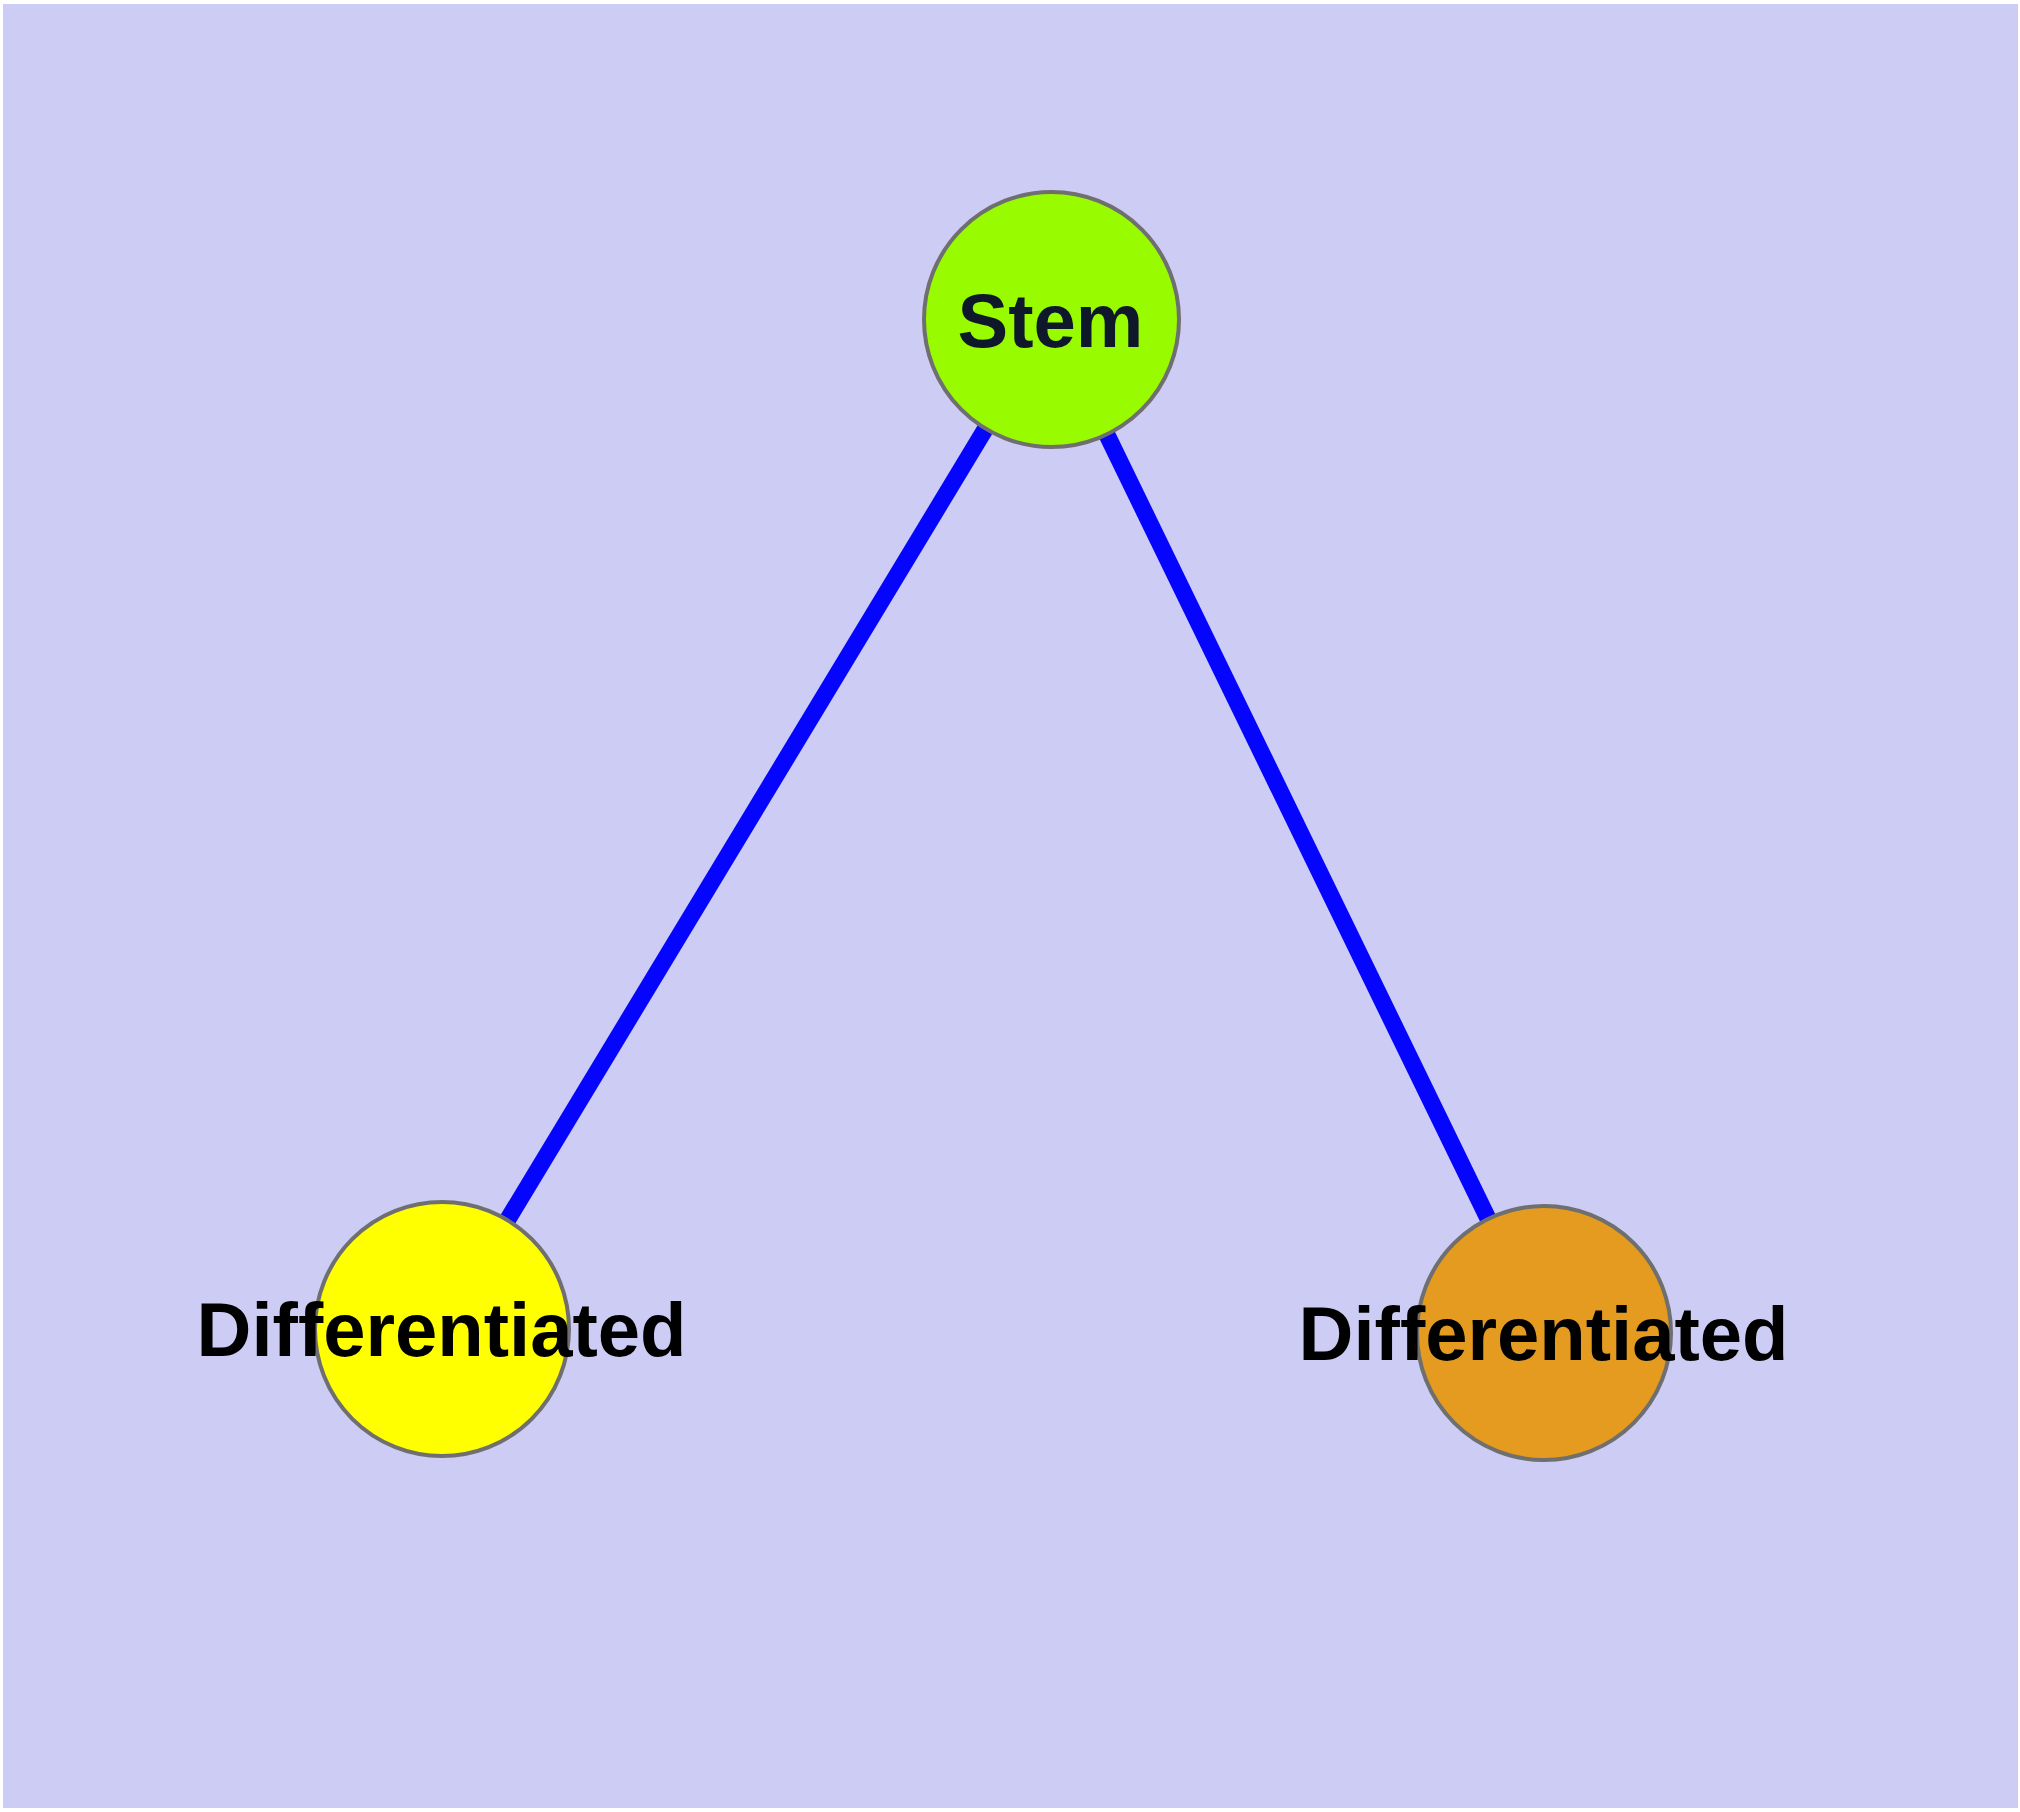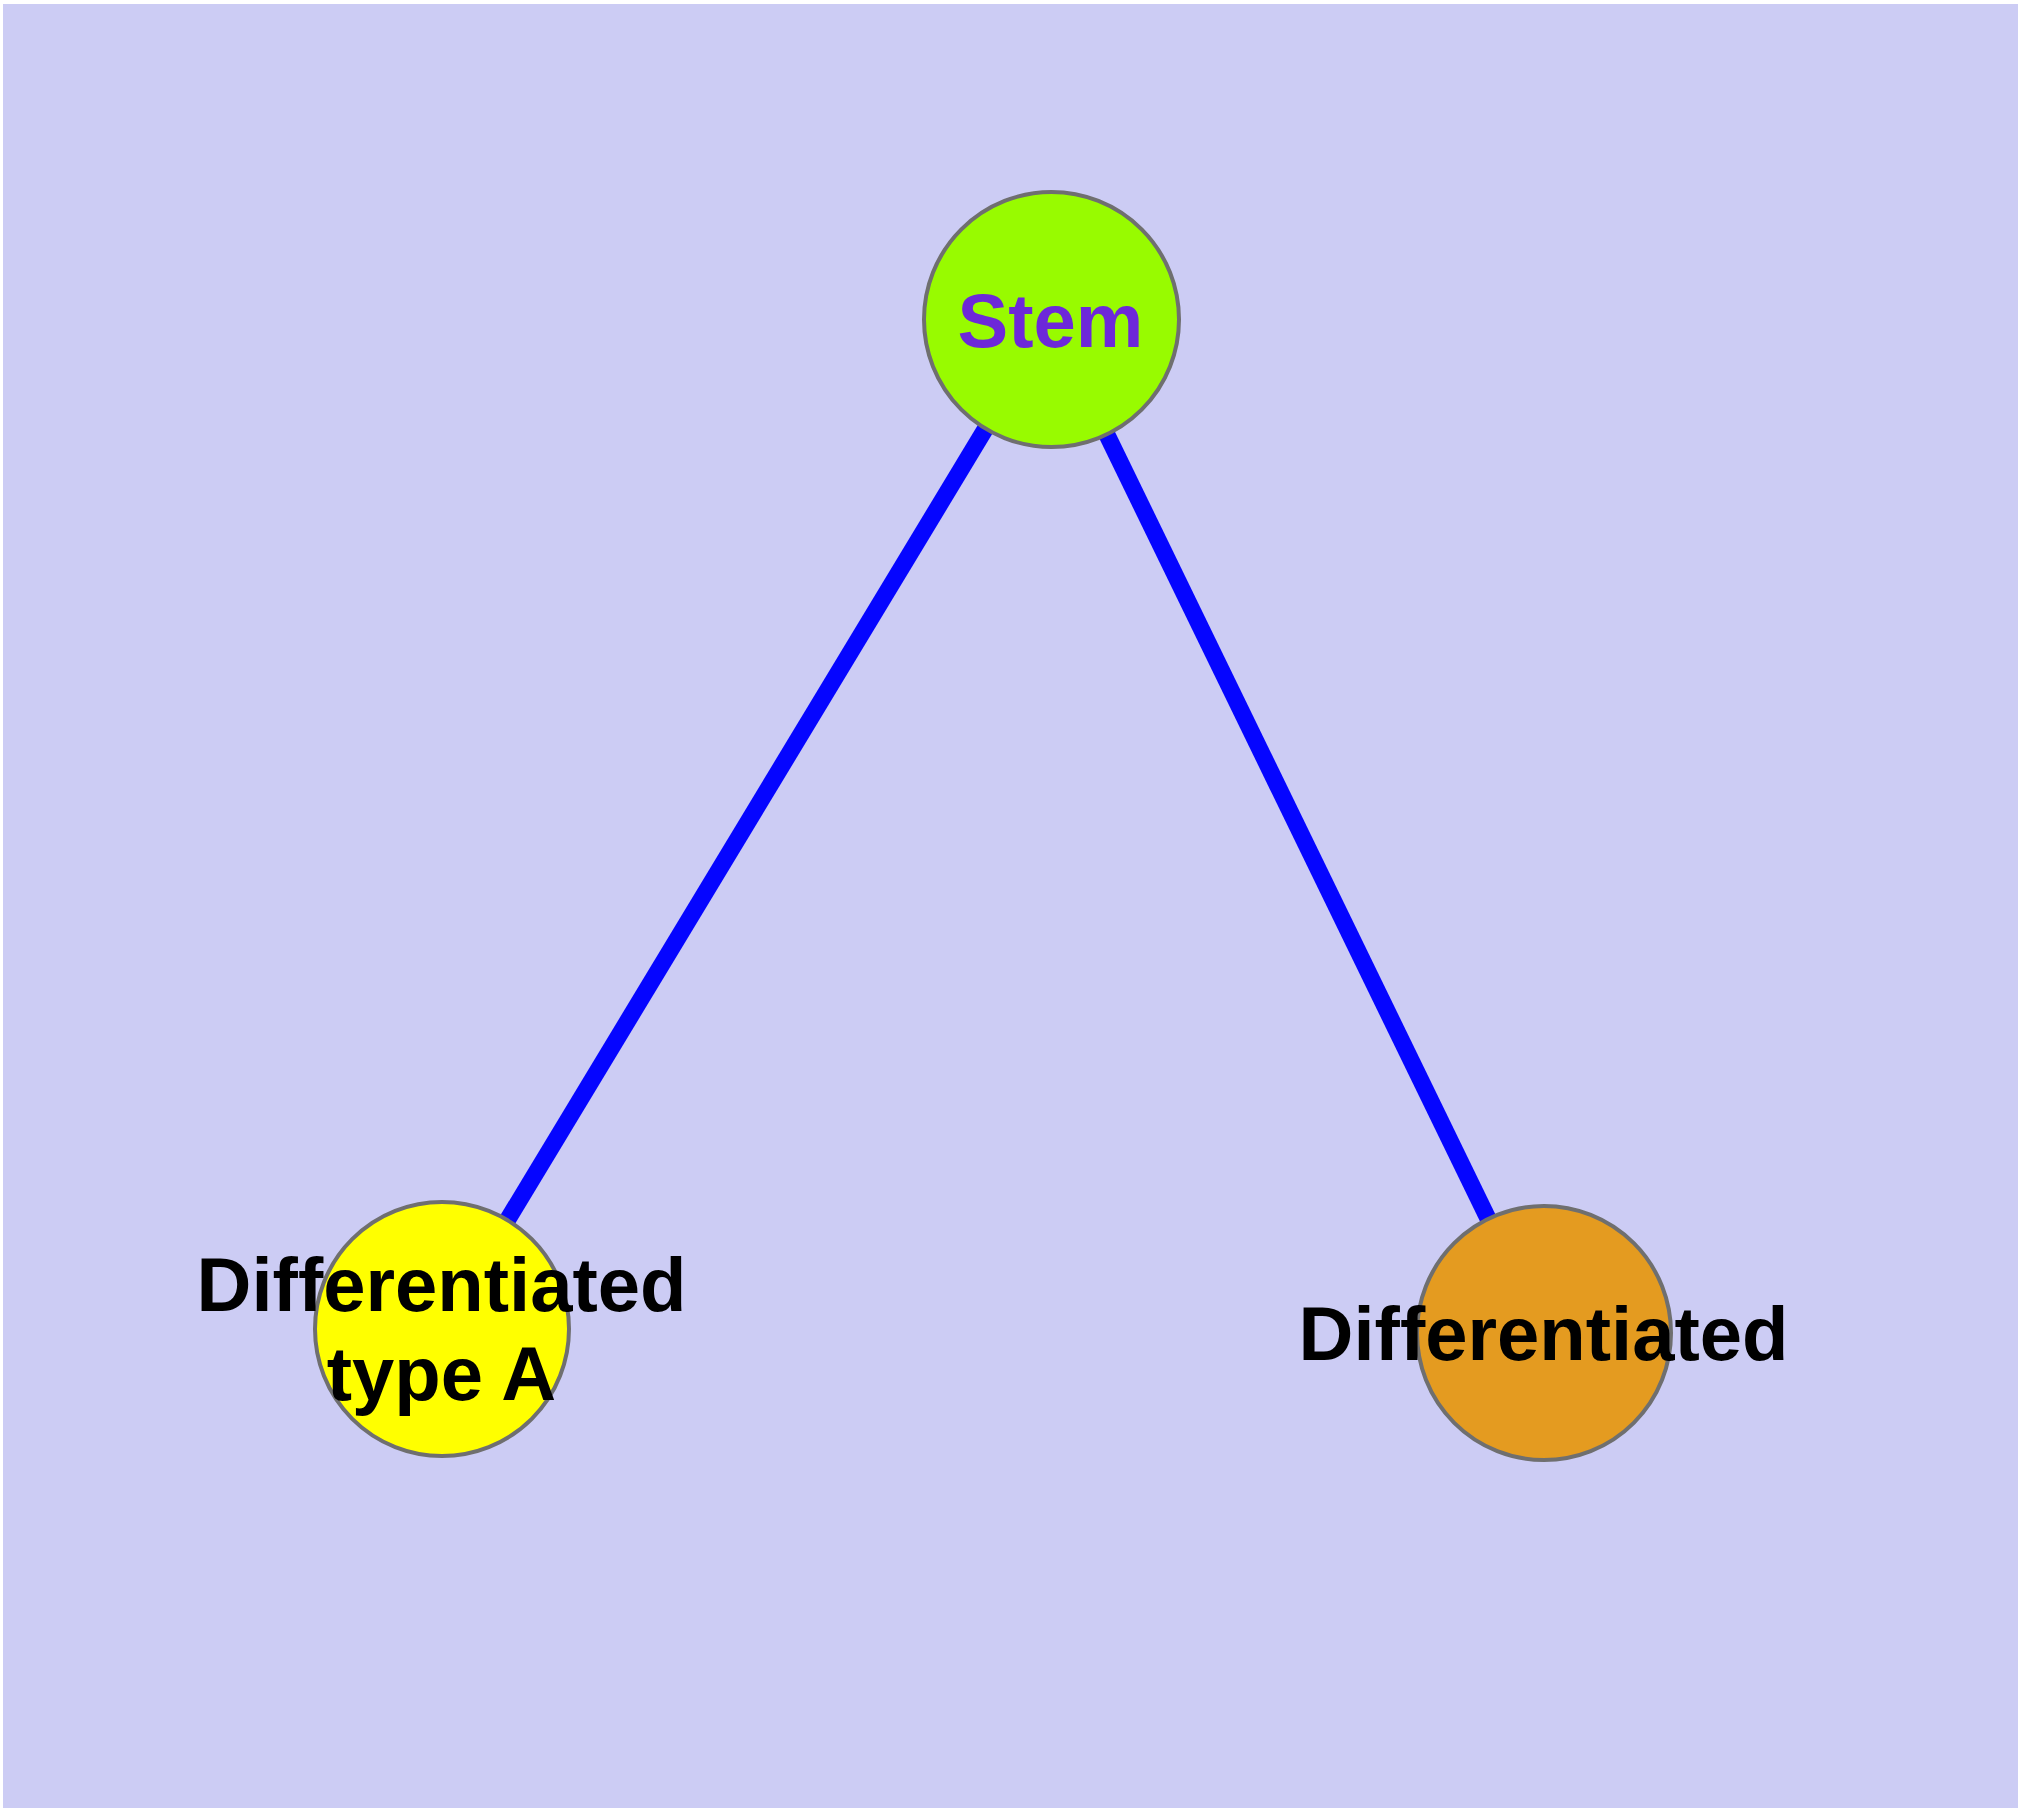--- a/index.html
+++ b/index.html
@@ -50,27 +50,26 @@
 
   <svg class="edges-layer" viewBox="0 0 2378 2129" preserveAspectRatio="none">
     <line class="edge" x1="1237" y1="373" x2="518" y2="1563" stroke="#0505FF" stroke-width="20"></line>
     <line class="edge" x1="1237" y1="373" x2="1818" y2="1568" stroke="#0505FF" stroke-width="20"></line>
   </svg>
 
   <div class="node" style="left: 919px; top: 186px; height: 259px; width: 259px; background: rgb(152, 251, 0); border-color: rgb(111, 111, 111); border-width: 4.2px;"></div>
   <div class="node" style="left: 310px; top: 1196px; height: 258px; width: 258px; background: rgb(255, 255, 0); border-color: rgb(111, 111, 111); border-width: 4.2px;"></div>
   <div class="node" style="left: 1412px; top: 1200px; height: 258px; width: 258px; background: rgb(228, 155, 32); border-color: rgb(111, 111, 111); border-width: 4.2px;"></div>
 
-  <div class="node-label" style="left: 1048px; top: 316px; color: #6d28d9;">
+  <div class="node-label" style="left: 1048px; top: 316px; color: #0f172a;">
     <span>Stem</span>
   </div>
 
   <div class="node-label" style="left: 439px; top: 1325px; color: rgb(0, 0, 0);">
     <span>Differentiated</span>
-    <span>type A</span>
   </div>
 
   <div class="node-label" style="left: 1541px; top: 1329px; color: rgb(0, 0, 0);">
     <span>Differentiated</span>
   </div>
 
 </div>
 
 
 </body></html>

